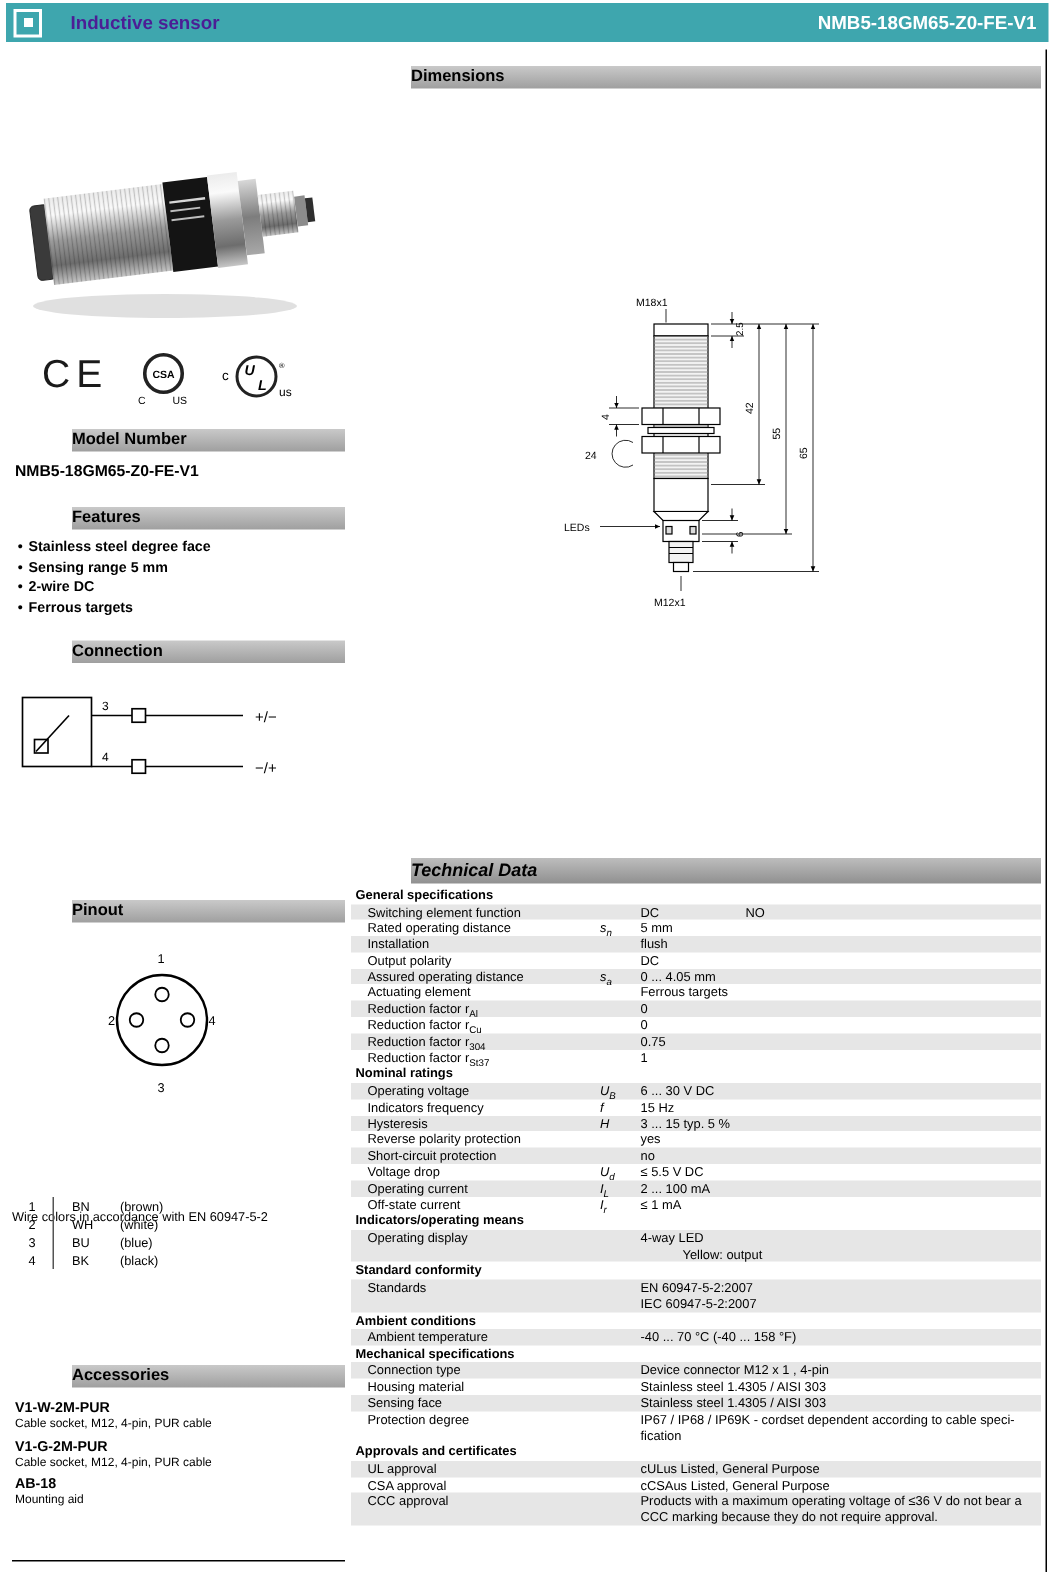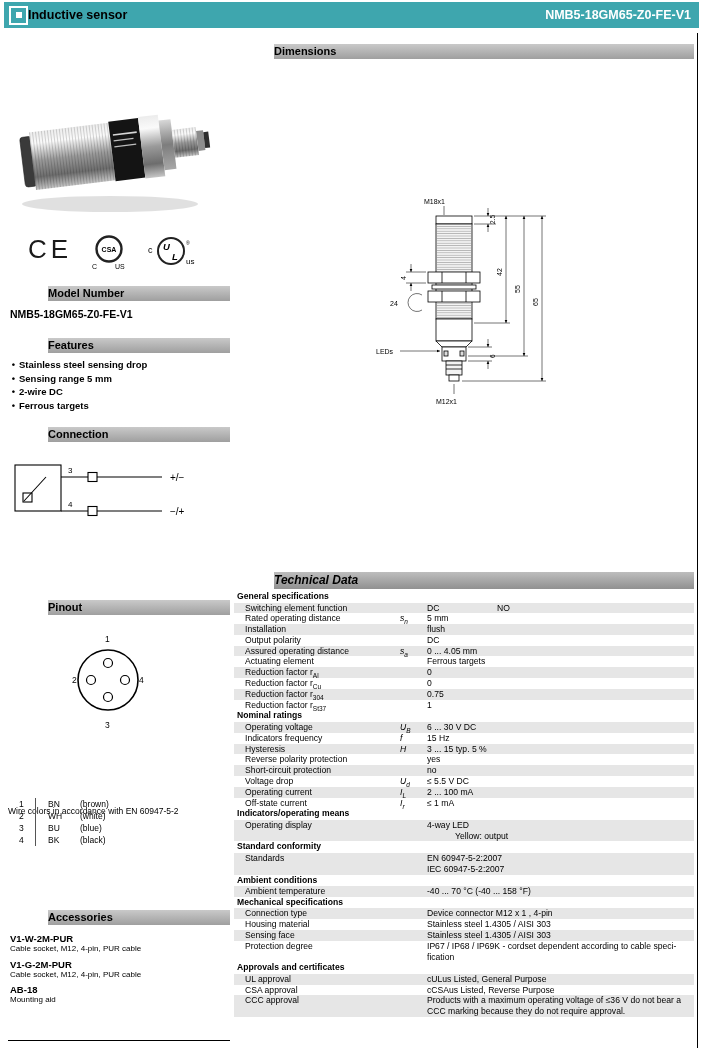--- a/index.html
+++ b/index.html
@@ -6,21 +6,21 @@
   body{width:704px;height:1048px;position:relative;overflow:hidden;
        font-family:"Liberation Sans", sans-serif;color:#000;}
   .page{position:absolute;inset:0;background:#fff;}
 
   
   .topbar{position:absolute;left:4px;top:2px;width:695px;height:26px;background:#3ea6ae;
           display:flex;align-items:center;}
   .brandbox{width:15px;height:15px;border:2px solid #fff;margin-left:5px;display:flex;
             align-items:center;justify-content:center;}
   .brandbox span{width:6px;height:6px;background:#fff;display:block;}
-  .topbar .ttl{color:#000000;font-weight:bold;font-size:12.5px;margin-left:0;}
+  .topbar .ttl{color:#4c1d95;font-weight:bold;font-size:12.5px;margin-left:19px;}
   .topbar .mdl{color:#fff;font-weight:bold;font-size:12.5px;margin-left:auto;margin-right:8px;}
 
   
   .bar{background:linear-gradient(#c9c9c9,#9f9f9f);height:15px;line-height:15px;
        font-weight:bold;font-size:11px;padding-left:0;margin-left:40px;}
   .bar.big{height:17px;line-height:17px;font-size:12px;background:linear-gradient(#bdbdbd,#909090);font-style:italic;}
 
   .leftcol{position:absolute;left:8px;top:36px;width:222px;height:1006px;}
   .rightcol{position:absolute;left:234px;top:44px;width:460px;}
 
@@ -133,21 +133,21 @@
       </svg>
     </div>
 
     <div class="abs bar" style="top:250px;">Model Number</div>
     <div class="abs modelval" style="top:272px;left:2px;">NMB5-18GM65-Z0-FE-V1</div>
 
     <div class="abs bar" style="top:302px;">Features</div>
     <div class="abs" style="top:322px;">
         <div class="feat">
           <span class="bullet">•</span>
-          <span>Stainless steel sensing drop</span>
+          <span>Stainless steel degree face</span>
         </div>
         <div class="feat">
           <span class="bullet">•</span>
           <span>Sensing range 5 mm</span>
         </div>
         <div class="feat">
           <span class="bullet">•</span>
           <span>2-wire DC</span>
         </div>
         <div class="feat">
@@ -440,21 +440,21 @@
           </div>
           <div class="tsec">Approvals and certificates</div>
           <div class="trow shade">
             <span class="tlabel">UL approval</span>
             <span class="tsym"></span>
             <span class="tval">cULus Listed, General Purpose</span>
           </div>
           <div class="trow">
             <span class="tlabel">CSA approval</span>
             <span class="tsym"></span>
-            <span class="tval">cCSAus Listed, Reverse Purpose</span>
+            <span class="tval">cCSAus Listed, General Purpose</span>
           </div>
           <div class="trow shade">
             <span class="tlabel">CCC approval</span>
             <span class="tsym"></span>
             <span class="tval">Products with a maximum operating voltage of ≤36 V do not bear a
 CCC marking because they do not require approval.</span>
           </div>
         </div>
     </div>
   </div>

